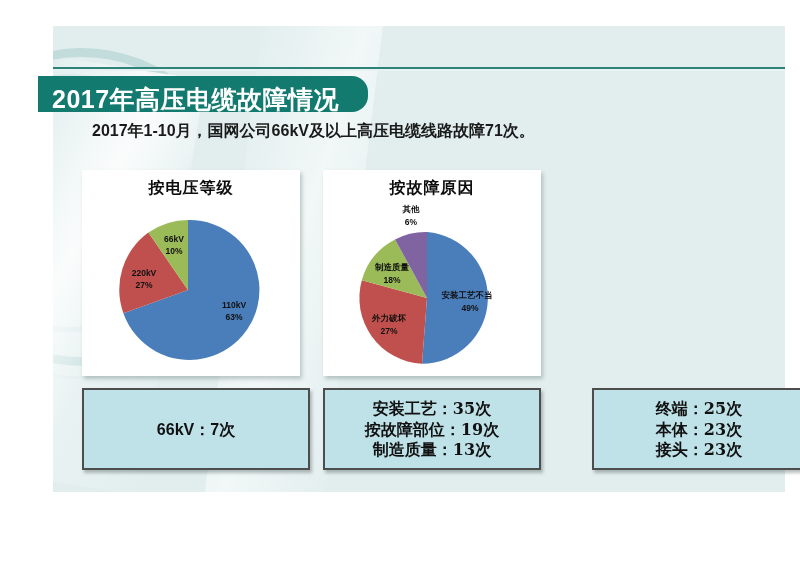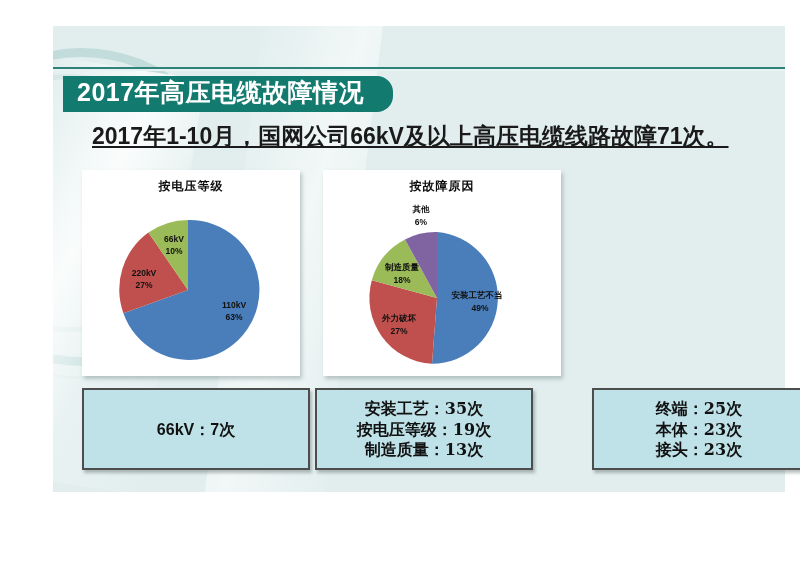--- a/index.html
+++ b/index.html
@@ -102,79 +102,78 @@
     left: 53px;
     top: 69px;
     width: 732px;
     height: 2px;
     background: #e6f3f2;
   }
 
   
   .title-banner {
     position: absolute;
-    left: 63px;
+    left: 38px;
     top: 76px;
     height: 36px;
     min-width: 330px;
     background: #137a70;
     border-radius: 0 16px 16px 0;
     display: flex;
-    align-items: flex-start;
+    align-items: flex-end;
     padding: 4px 22px 0 14px;
     box-sizing: border-box;
   }
   .title-text {
     color: #ffffff;
     font-size: 25px;
     font-weight: bold;
     letter-spacing: .5px;
     white-space: nowrap;
     line-height: 1;
   }
 
   .subtitle {
     position: absolute;
     left: 92px;
     top: 121px;
-    font-size: 23px;
+    font-size: 16px;
     color: #1a1a1a;
     font-weight: bold;
     white-space: nowrap;
-    text-decoration: underline;
   }
 
   
   .cards {
     position: absolute;
     left: 82px;
     top: 170px;
     width: 656px;
     height: 206px;
   }
   .card {
     position: absolute;
     top: 0;
     height: 206px;
     background: #ffffff;
     box-shadow: 2px 3px 4px rgba(90,110,110,.35);
   }
   .card.c1 { left: 0px;   width: 218px; }
-  .card.c2 { left: 241px; width: 218px; padding-left: 20px; }
+  .card.c2 { left: 241px; width: 218px; }
   .card.c3 { left: 485px; width: 214px; }
 
   .card-title {
     position: absolute;
     top: 8px;
     left: 0;
     width: 100%;
     text-align: center;
     font-family: "DejaVu Serif", "Liberation Serif", serif;
     font-weight: bold;
-    font-size: 12px;
+    font-size: 16px;
     color: #0d0d0d;
     letter-spacing: 1px;
   }
 
   .pie-wrap {
     position: absolute;
     left: 0;
     top: 30px;
     width: 100%;
     height: 174px;
@@ -203,21 +202,21 @@
     border: 2px solid #4d4d4d;
     box-shadow: 2px 3px 3px rgba(80,95,95,.4);
     box-sizing: border-box;
     display: flex;
     flex-direction: column;
     justify-content: center;
     align-items: center;
     padding-top: 2px;
   }
   .sumbox.b1 { left: 0px;   width: 228px; }
-  .sumbox.b2 { left: 233px; width: 218px; }
+  .sumbox.b2 { left: 241px; width: 218px; }
   .sumbox.b3 { left: 510px; width: 214px; }
 
   .sum-line {
     font-size: 16px;
     font-weight: bold;
     color: #111111;
     line-height: 1.28;
     white-space: nowrap;
   }
   .sumbox.b2 .sum-line,
@@ -301,21 +300,21 @@
   </div>
 
   <div class="boxes">
 
     <div class="sumbox b1">
       <div class="sum-line">66kV：7次</div>
     </div>
 
     <div class="sumbox b2">
       <div class="sum-line">安装工艺：35次</div>
-      <div class="sum-line">按电压等级：19次</div>
+      <div class="sum-line">按故障部位：19次</div>
       <div class="sum-line">制造质量：13次</div>
     </div>
 
     <div class="sumbox b3">
       <div class="sum-line">终端：25次</div>
       <div class="sum-line">本体：23次</div>
       <div class="sum-line">接头：23次</div>
     </div>
 
   </div>

